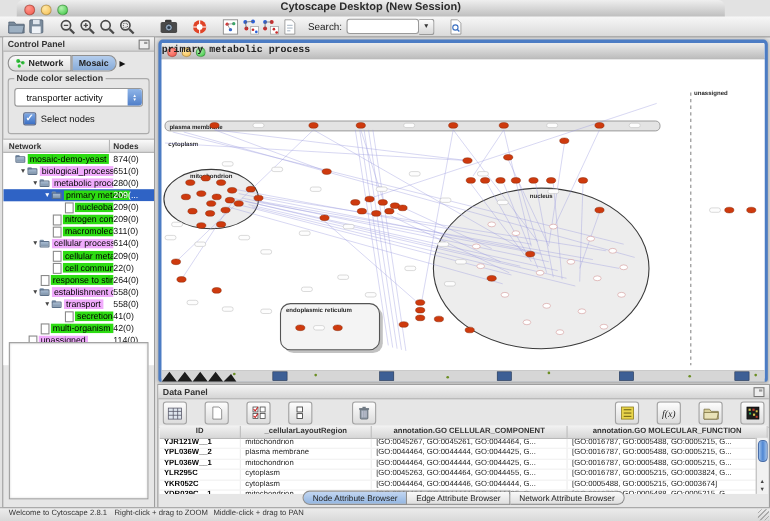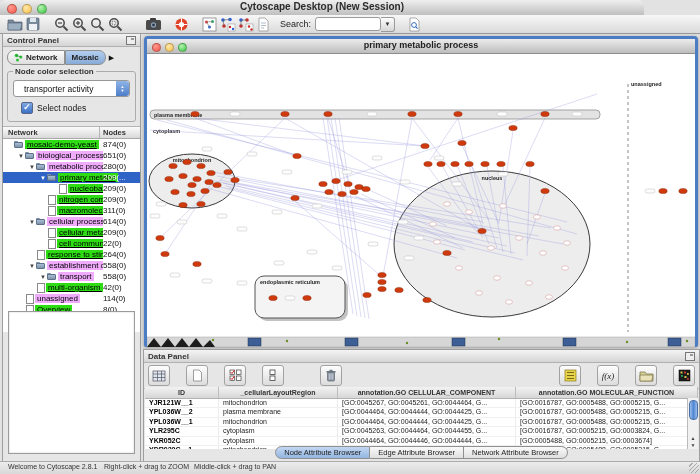--- a/index.html
+++ b/index.html
@@ -1,19 +1,19 @@
 <!DOCTYPE html>
 <html><head>
 <meta charset="utf-8">
 <style>
   html,body{margin:0;padding:0;background:#dedede;width:700px;height:474px;overflow:hidden;
     font-family:"Liberation Sans",sans-serif;-webkit-font-smoothing:antialiased;}
   .app{position:relative;width:700px;height:474px;background:#e2e2e2;}
   
-  .titlebar{position:absolute;left:0;top:0;width:644px;height:15px;
+  .titlebar{position:absolute;left:15px;top:0;width:644px;height:15px;
     background:linear-gradient(#efefef,#bfbfbf);border-bottom:1px solid #8a8a8a;border-radius:6px 6px 0 0;}
   .titlebar .title{position:absolute;left:0;right:0;top:1px;text-align:center;font-size:10px;font-weight:bold;color:#2b2b2b;}
   .lights{position:absolute;left:7px;top:4px;display:flex;gap:5px;}
   .light{width:8px;height:8px;border-radius:50%;border:0.5px solid rgba(0,0,0,.25);}
   .l-red{background:radial-gradient(circle at 35% 30%,#ff9a8f,#f4574a);}
   .l-yel{background:radial-gradient(circle at 35% 30%,#ffe9a8,#f6bd4e);}
   .l-grn{background:radial-gradient(circle at 35% 30%,#b7f3b2,#37c53e);}
   
   .toolbar{position:absolute;left:0;top:15px;width:700px;height:18px;
     background:linear-gradient(#f7f7f7,#dadada);border-bottom:1px solid #9b9b9b;display:flex;align-items:center;}
@@ -56,30 +56,30 @@
   .t-ind{flex:none;height:1px;}
   .t-arr{flex:none;width:8px;font-size:6px;color:#444;text-align:center;}
   .trow.sel .t-arr{color:#fff;}
   .t-folder{flex:none;width:11px;height:8px;position:relative;}
   .t-folder:before{content:"";position:absolute;left:0;top:0;width:4px;height:2px;background:#7e93aa;border-radius:1px 1px 0 0;}
   .t-folder:after{content:"";position:absolute;left:0;top:1.5px;width:9px;height:6px;background:linear-gradient(#a9bdd4,#7e93aa);border:0.5px solid #5c7089;border-radius:1px;box-sizing:border-box;}
   .t-file{flex:none;width:10px;height:9px;position:relative;}
   .t-file:after{content:"";position:absolute;left:1px;top:0;width:6px;height:8px;background:#fff;border:0.6px solid #8a8a8a;}
   .t-labelbox{flex:1;min-width:0;overflow:hidden;white-space:nowrap;}
   .chip{display:inline-block;padding:0 2px;color:#000;white-space:nowrap;}
-  .chip.green{background:#2ddc12;text-decoration:underline;}
+  .chip.green{background:#2ddc12;}
   .chip.red{background:#f0abfc;}
   .t-nodes{position:absolute;left:100px;top:0;height:11px;line-height:11px;background:#fff;color:#111;padding-right:18px;min-width:36px;}
   .trow.sel .t-nodes{background:transparent;color:#fff;}
   .birdseye{position:absolute;left:5px;right:5px;top:277px;bottom:7px;background:#fff;border:1px solid #9b9b9b;box-shadow:inset 0 0 2px #ccc;}
   
   .netwin{position:absolute;left:144px;top:36px;width:554px;height:311px;border:3px solid #4c7cc4;border-radius:4px 4px 2px 2px;
     box-sizing:border-box;background:#fff;box-shadow:0 1px 4px rgba(0,0,0,.35);}
   .nettitle{height:14px;background:linear-gradient(#ececec,#bdbdbd);border-bottom:1px solid #8c8c8c;position:relative;border-radius:2px 2px 0 0;}
-  .nettitle .nt{position:absolute;left:0;right:0;top:1px;text-align:center;font-size:9px;font-weight:bold;color:#222;}
+  .nettitle .nt{position:absolute;left:0;right:0;top:1px;text-align:left;font-size:9px;font-weight:bold;color:#222;font-family:Liberation Mono, monospace;}
   .nettitle .lights{left:5px;top:4px;gap:4px;}
   .nettitle .light{width:7px;height:7px;}
   .netcanvas{width:548px;height:293px;display:block;background:#fff;}
   
   .edge{stroke:#9a9ade;stroke-width:.7;opacity:.5;}
   .node{fill:#ce3a0e;stroke:#7e2404;stroke-width:.4;}
   .mark{fill:#fff;stroke:#cf9090;stroke-width:.5;}
   .tlabel{fill:#fdfdfd;stroke:#bdbdbd;stroke-width:.5;}
   .band{fill:#e3e3e3;stroke:#8f8f8f;stroke-width:.8;}
   .regfill{fill:#ededed;stroke:#3a3a3a;stroke-width:1;}
@@ -376,20 +376,27 @@
           <span class="t-folder"></span>
           <span class="t-labelbox"><span class="chip red">establishment of lo</span></span>
           <span class="t-nodes">558(0)</span>
         </div>
         <div class="trow">
           <span class="t-ind" style="width: 36px;"></span>
           <span class="t-arr">▼</span>
           <span class="t-folder"></span>
           <span class="t-labelbox"><span class="chip red">transport</span></span>
           <span class="t-nodes">558(0)</span>
+        </div>
+        <div class="trow">
+          <span class="t-ind" style="width: 47px;"></span>
+          <span class="t-arr"></span>
+          <span class="t-file"></span>
+          <span class="t-labelbox"><span class="chip green">secretion</span></span>
+          <span class="t-nodes">41(0)</span>
         </div>
         <div class="trow">
           <span class="t-ind" style="width: 25px;"></span>
           <span class="t-arr"></span>
           <span class="t-file"></span>
           <span class="t-labelbox"><span class="chip green">multi-organism pro</span></span>
           <span class="t-nodes">42(0)</span>
         </div>
         <div class="trow">
           <span class="t-ind" style="width: 14px;"></span>

